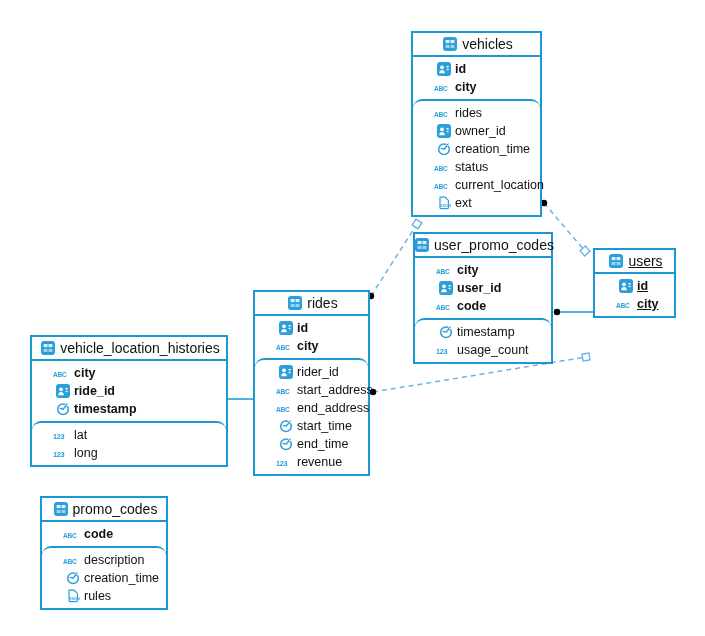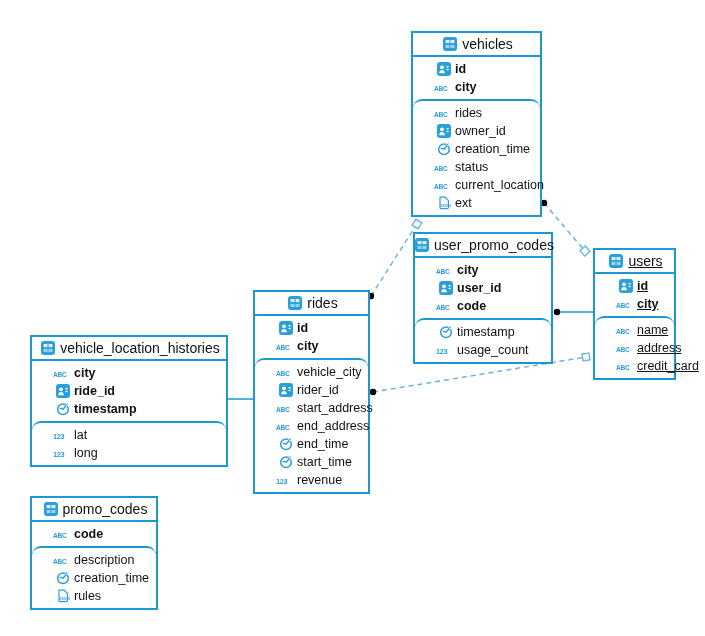--- a/index.html
+++ b/index.html
@@ -249,217 +249,183 @@
           </div>
           <div class="row key">
             <span class="ticon">
               <svg width="17" height="14" viewBox="0 0 17 14">
                 <text x="0" y="10.5" font-family="Liberation Sans,sans-serif" font-size="6.6" font-weight="700" letter-spacing="-0.2" fill="#2b9fd9">ABC</text>
               </svg>
             </span>
             <span class="lbl">city</span>
           </div>
         </div>
+      </div>
+      <div class="tbl" style="left: 253px; top: 290px; width: 117px;">
+        <div class="tbl-header">
+          <span class="ticon">
+            <svg width="14" height="14" viewBox="0 0 14 14">
+              <rect width="14" height="14" rx="3" fill="#2b9fd9"></rect>
+              <rect x="2.6" y="3" width="3.9" height="3.1" fill="#dff2fb"></rect>
+              <rect x="7.5" y="3" width="3.9" height="3.1" fill="#dff2fb"></rect>
+              <rect x="2.6" y="7.9" width="3.9" height="3.1" fill="#9ed3ef"></rect>
+              <rect x="7.5" y="7.9" width="3.9" height="3.1" fill="#9ed3ef"></rect>
+            </svg>
+          </span>
+          <span>rides</span>
+        </div>
+        <div class="tbl-section tbl-keys">
+          <div class="row key">
+            <span class="ticon">
+              <svg width="14" height="14" viewBox="0 0 14 14">
+                <rect width="14" height="14" rx="3" fill="#2b9fd9"></rect>
+                <circle cx="5" cy="5.3" r="1.9" fill="#fff"></circle>
+                <path d="M2.2 11.3 c0-2.1 1.4-3.2 2.8-3.2 s2.8 1.1 2.8 3.2 z" fill="#fff"></path>
+                <rect x="9.4" y="4.1" width="2.4" height="1.5" rx="0.75" fill="#fff"></rect>
+                <rect x="9.4" y="6.7" width="2.4" height="1.5" rx="0.75" fill="#e6f4fc"></rect>
+              </svg>
+            </span>
+            <span class="lbl">id</span>
+          </div>
+          <div class="row key">
+            <span class="ticon">
+              <svg width="17" height="14" viewBox="0 0 17 14">
+                <text x="0" y="10.5" font-family="Liberation Sans,sans-serif" font-size="6.6" font-weight="700" letter-spacing="-0.2" fill="#2b9fd9">ABC</text>
+              </svg>
+            </span>
+            <span class="lbl">city</span>
+          </div>
+        </div>
         <div class="tbl-section tbl-fields">
           <div class="row">
             <span class="ticon">
-              <svg width="17" height="14" viewBox="0 0 17 14">
-                <text x="0" y="10.5" font-family="Liberation Sans,sans-serif" font-size="6.6" font-weight="700" letter-spacing="-0.2" fill="#2b9fd9">ABC</text>
-              </svg>
-            </span>
-            <span class="lbl">name</span>
-          </div>
-          <div class="row">
-            <span class="ticon">
-              <svg width="17" height="14" viewBox="0 0 17 14">
-                <text x="0" y="10.5" font-family="Liberation Sans,sans-serif" font-size="6.6" font-weight="700" letter-spacing="-0.2" fill="#2b9fd9">ABC</text>
-              </svg>
-            </span>
-            <span class="lbl">address</span>
-          </div>
-          <div class="row">
-            <span class="ticon">
-              <svg width="17" height="14" viewBox="0 0 17 14">
-                <text x="0" y="10.5" font-family="Liberation Sans,sans-serif" font-size="6.6" font-weight="700" letter-spacing="-0.2" fill="#2b9fd9">ABC</text>
-              </svg>
-            </span>
-            <span class="lbl">credit_card</span>
-          </div>
-        </div>
-      </div>
-      <div class="tbl" style="left: 253px; top: 290px; width: 117px;">
-        <div class="tbl-header">
-          <span class="ticon">
-            <svg width="14" height="14" viewBox="0 0 14 14">
-              <rect width="14" height="14" rx="3" fill="#2b9fd9"></rect>
-              <rect x="2.6" y="3" width="3.9" height="3.1" fill="#dff2fb"></rect>
-              <rect x="7.5" y="3" width="3.9" height="3.1" fill="#dff2fb"></rect>
-              <rect x="2.6" y="7.9" width="3.9" height="3.1" fill="#9ed3ef"></rect>
-              <rect x="7.5" y="7.9" width="3.9" height="3.1" fill="#9ed3ef"></rect>
-            </svg>
-          </span>
-          <span>rides</span>
-        </div>
-        <div class="tbl-section tbl-keys">
-          <div class="row key">
-            <span class="ticon">
-              <svg width="14" height="14" viewBox="0 0 14 14">
-                <rect width="14" height="14" rx="3" fill="#2b9fd9"></rect>
-                <circle cx="5" cy="5.3" r="1.9" fill="#fff"></circle>
-                <path d="M2.2 11.3 c0-2.1 1.4-3.2 2.8-3.2 s2.8 1.1 2.8 3.2 z" fill="#fff"></path>
-                <rect x="9.4" y="4.1" width="2.4" height="1.5" rx="0.75" fill="#fff"></rect>
-                <rect x="9.4" y="6.7" width="2.4" height="1.5" rx="0.75" fill="#e6f4fc"></rect>
-              </svg>
-            </span>
-            <span class="lbl">id</span>
-          </div>
+              <svg width="14" height="14" viewBox="0 0 14 14">
+                <rect width="14" height="14" rx="3" fill="#2b9fd9"></rect>
+                <circle cx="5" cy="5.3" r="1.9" fill="#fff"></circle>
+                <path d="M2.2 11.3 c0-2.1 1.4-3.2 2.8-3.2 s2.8 1.1 2.8 3.2 z" fill="#fff"></path>
+                <rect x="9.4" y="4.1" width="2.4" height="1.5" rx="0.75" fill="#fff"></rect>
+                <rect x="9.4" y="6.7" width="2.4" height="1.5" rx="0.75" fill="#e6f4fc"></rect>
+              </svg>
+            </span>
+            <span class="lbl">rider_id</span>
+          </div>
+          <div class="row">
+            <span class="ticon">
+              <svg width="17" height="14" viewBox="0 0 17 14">
+                <text x="0" y="10.5" font-family="Liberation Sans,sans-serif" font-size="6.6" font-weight="700" letter-spacing="-0.2" fill="#2b9fd9">ABC</text>
+              </svg>
+            </span>
+            <span class="lbl">start_address</span>
+          </div>
+          <div class="row">
+            <span class="ticon">
+              <svg width="17" height="14" viewBox="0 0 17 14">
+                <text x="0" y="10.5" font-family="Liberation Sans,sans-serif" font-size="6.6" font-weight="700" letter-spacing="-0.2" fill="#2b9fd9">ABC</text>
+              </svg>
+            </span>
+            <span class="lbl">end_address</span>
+          </div>
+          <div class="row">
+            <span class="ticon">
+              <svg width="14" height="14" viewBox="0 0 14 14">
+                <circle cx="7" cy="7.2" r="5.3" fill="none" stroke="#2b9fd9" stroke-width="1.5"></circle>
+                <path d="M7 7.2 L4.2 6.4 M7 7.2 L9.6 4.3" stroke="#2b9fd9" stroke-width="1.4" stroke-linecap="round" fill="none"></path>
+                <rect x="9.2" y="1.4" width="3" height="2.4" fill="#fff"></rect>
+                <path d="M9.6 3.4 L11.2 1.9" stroke="#2b9fd9" stroke-width="1.2" stroke-linecap="round"></path>
+              </svg>
+            </span>
+            <span class="lbl">start_time</span>
+          </div>
+          <div class="row">
+            <span class="ticon">
+              <svg width="14" height="14" viewBox="0 0 14 14">
+                <circle cx="7" cy="7.2" r="5.3" fill="none" stroke="#2b9fd9" stroke-width="1.5"></circle>
+                <path d="M7 7.2 L4.2 6.4 M7 7.2 L9.6 4.3" stroke="#2b9fd9" stroke-width="1.4" stroke-linecap="round" fill="none"></path>
+                <rect x="9.2" y="1.4" width="3" height="2.4" fill="#fff"></rect>
+                <path d="M9.6 3.4 L11.2 1.9" stroke="#2b9fd9" stroke-width="1.2" stroke-linecap="round"></path>
+              </svg>
+            </span>
+            <span class="lbl">end_time</span>
+          </div>
+          <div class="row">
+            <span class="ticon">
+              <svg width="17" height="14" viewBox="0 0 17 14">
+                <text x="0" y="11" font-family="Liberation Sans,sans-serif" font-size="7.4" font-weight="700" letter-spacing="-0.3" fill="#2b9fd9">123</text>
+              </svg>
+            </span>
+            <span class="lbl">revenue</span>
+          </div>
+        </div>
+      </div>
+      <div class="tbl" style="left: 30px; top: 335px; width: 198px;">
+        <div class="tbl-header">
+          <span class="ticon">
+            <svg width="14" height="14" viewBox="0 0 14 14">
+              <rect width="14" height="14" rx="3" fill="#2b9fd9"></rect>
+              <rect x="2.6" y="3" width="3.9" height="3.1" fill="#dff2fb"></rect>
+              <rect x="7.5" y="3" width="3.9" height="3.1" fill="#dff2fb"></rect>
+              <rect x="2.6" y="7.9" width="3.9" height="3.1" fill="#9ed3ef"></rect>
+              <rect x="7.5" y="7.9" width="3.9" height="3.1" fill="#9ed3ef"></rect>
+            </svg>
+          </span>
+          <span>vehicle_location_histories</span>
+        </div>
+        <div class="tbl-section tbl-keys">
           <div class="row key">
             <span class="ticon">
               <svg width="17" height="14" viewBox="0 0 17 14">
                 <text x="0" y="10.5" font-family="Liberation Sans,sans-serif" font-size="6.6" font-weight="700" letter-spacing="-0.2" fill="#2b9fd9">ABC</text>
               </svg>
             </span>
             <span class="lbl">city</span>
           </div>
+          <div class="row key">
+            <span class="ticon">
+              <svg width="14" height="14" viewBox="0 0 14 14">
+                <rect width="14" height="14" rx="3" fill="#2b9fd9"></rect>
+                <circle cx="5" cy="5.3" r="1.9" fill="#fff"></circle>
+                <path d="M2.2 11.3 c0-2.1 1.4-3.2 2.8-3.2 s2.8 1.1 2.8 3.2 z" fill="#fff"></path>
+                <rect x="9.4" y="4.1" width="2.4" height="1.5" rx="0.75" fill="#fff"></rect>
+                <rect x="9.4" y="6.7" width="2.4" height="1.5" rx="0.75" fill="#e6f4fc"></rect>
+              </svg>
+            </span>
+            <span class="lbl">ride_id</span>
+          </div>
+          <div class="row key">
+            <span class="ticon">
+              <svg width="14" height="14" viewBox="0 0 14 14">
+                <circle cx="7" cy="7.2" r="5.3" fill="none" stroke="#2b9fd9" stroke-width="1.5"></circle>
+                <path d="M7 7.2 L4.2 6.4 M7 7.2 L9.6 4.3" stroke="#2b9fd9" stroke-width="1.4" stroke-linecap="round" fill="none"></path>
+                <rect x="9.2" y="1.4" width="3" height="2.4" fill="#fff"></rect>
+                <path d="M9.6 3.4 L11.2 1.9" stroke="#2b9fd9" stroke-width="1.2" stroke-linecap="round"></path>
+              </svg>
+            </span>
+            <span class="lbl">timestamp</span>
+          </div>
         </div>
         <div class="tbl-section tbl-fields">
           <div class="row">
             <span class="ticon">
               <svg width="17" height="14" viewBox="0 0 17 14">
-                <text x="0" y="10.5" font-family="Liberation Sans,sans-serif" font-size="6.6" font-weight="700" letter-spacing="-0.2" fill="#2b9fd9">ABC</text>
-              </svg>
-            </span>
-            <span class="lbl">vehicle_city</span>
-          </div>
-          <div class="row">
-            <span class="ticon">
-              <svg width="14" height="14" viewBox="0 0 14 14">
-                <rect width="14" height="14" rx="3" fill="#2b9fd9"></rect>
-                <circle cx="5" cy="5.3" r="1.9" fill="#fff"></circle>
-                <path d="M2.2 11.3 c0-2.1 1.4-3.2 2.8-3.2 s2.8 1.1 2.8 3.2 z" fill="#fff"></path>
-                <rect x="9.4" y="4.1" width="2.4" height="1.5" rx="0.75" fill="#fff"></rect>
-                <rect x="9.4" y="6.7" width="2.4" height="1.5" rx="0.75" fill="#e6f4fc"></rect>
-              </svg>
-            </span>
-            <span class="lbl">rider_id</span>
-          </div>
-          <div class="row">
-            <span class="ticon">
-              <svg width="17" height="14" viewBox="0 0 17 14">
-                <text x="0" y="10.5" font-family="Liberation Sans,sans-serif" font-size="6.6" font-weight="700" letter-spacing="-0.2" fill="#2b9fd9">ABC</text>
-              </svg>
-            </span>
-            <span class="lbl">start_address</span>
-          </div>
-          <div class="row">
-            <span class="ticon">
-              <svg width="17" height="14" viewBox="0 0 17 14">
-                <text x="0" y="10.5" font-family="Liberation Sans,sans-serif" font-size="6.6" font-weight="700" letter-spacing="-0.2" fill="#2b9fd9">ABC</text>
-              </svg>
-            </span>
-            <span class="lbl">end_address</span>
-          </div>
-          <div class="row">
-            <span class="ticon">
-              <svg width="14" height="14" viewBox="0 0 14 14">
-                <circle cx="7" cy="7.2" r="5.3" fill="none" stroke="#2b9fd9" stroke-width="1.5"></circle>
-                <path d="M7 7.2 L4.2 6.4 M7 7.2 L9.6 4.3" stroke="#2b9fd9" stroke-width="1.4" stroke-linecap="round" fill="none"></path>
-                <rect x="9.2" y="1.4" width="3" height="2.4" fill="#fff"></rect>
-                <path d="M9.6 3.4 L11.2 1.9" stroke="#2b9fd9" stroke-width="1.2" stroke-linecap="round"></path>
-              </svg>
-            </span>
-            <span class="lbl">end_time</span>
-          </div>
-          <div class="row">
-            <span class="ticon">
-              <svg width="14" height="14" viewBox="0 0 14 14">
-                <circle cx="7" cy="7.2" r="5.3" fill="none" stroke="#2b9fd9" stroke-width="1.5"></circle>
-                <path d="M7 7.2 L4.2 6.4 M7 7.2 L9.6 4.3" stroke="#2b9fd9" stroke-width="1.4" stroke-linecap="round" fill="none"></path>
-                <rect x="9.2" y="1.4" width="3" height="2.4" fill="#fff"></rect>
-                <path d="M9.6 3.4 L11.2 1.9" stroke="#2b9fd9" stroke-width="1.2" stroke-linecap="round"></path>
-              </svg>
-            </span>
-            <span class="lbl">start_time</span>
-          </div>
-          <div class="row">
-            <span class="ticon">
-              <svg width="17" height="14" viewBox="0 0 17 14">
                 <text x="0" y="11" font-family="Liberation Sans,sans-serif" font-size="7.4" font-weight="700" letter-spacing="-0.3" fill="#2b9fd9">123</text>
               </svg>
             </span>
-            <span class="lbl">revenue</span>
-          </div>
-        </div>
-      </div>
-      <div class="tbl" style="left: 30px; top: 335px; width: 198px;">
-        <div class="tbl-header">
-          <span class="ticon">
-            <svg width="14" height="14" viewBox="0 0 14 14">
-              <rect width="14" height="14" rx="3" fill="#2b9fd9"></rect>
-              <rect x="2.6" y="3" width="3.9" height="3.1" fill="#dff2fb"></rect>
-              <rect x="7.5" y="3" width="3.9" height="3.1" fill="#dff2fb"></rect>
-              <rect x="2.6" y="7.9" width="3.9" height="3.1" fill="#9ed3ef"></rect>
-              <rect x="7.5" y="7.9" width="3.9" height="3.1" fill="#9ed3ef"></rect>
-            </svg>
-          </span>
-          <span>vehicle_location_histories</span>
-        </div>
-        <div class="tbl-section tbl-keys">
-          <div class="row key">
-            <span class="ticon">
-              <svg width="17" height="14" viewBox="0 0 17 14">
-                <text x="0" y="10.5" font-family="Liberation Sans,sans-serif" font-size="6.6" font-weight="700" letter-spacing="-0.2" fill="#2b9fd9">ABC</text>
-              </svg>
-            </span>
-            <span class="lbl">city</span>
-          </div>
-          <div class="row key">
-            <span class="ticon">
-              <svg width="14" height="14" viewBox="0 0 14 14">
-                <rect width="14" height="14" rx="3" fill="#2b9fd9"></rect>
-                <circle cx="5" cy="5.3" r="1.9" fill="#fff"></circle>
-                <path d="M2.2 11.3 c0-2.1 1.4-3.2 2.8-3.2 s2.8 1.1 2.8 3.2 z" fill="#fff"></path>
-                <rect x="9.4" y="4.1" width="2.4" height="1.5" rx="0.75" fill="#fff"></rect>
-                <rect x="9.4" y="6.7" width="2.4" height="1.5" rx="0.75" fill="#e6f4fc"></rect>
-              </svg>
-            </span>
-            <span class="lbl">ride_id</span>
-          </div>
-          <div class="row key">
-            <span class="ticon">
-              <svg width="14" height="14" viewBox="0 0 14 14">
-                <circle cx="7" cy="7.2" r="5.3" fill="none" stroke="#2b9fd9" stroke-width="1.5"></circle>
-                <path d="M7 7.2 L4.2 6.4 M7 7.2 L9.6 4.3" stroke="#2b9fd9" stroke-width="1.4" stroke-linecap="round" fill="none"></path>
-                <rect x="9.2" y="1.4" width="3" height="2.4" fill="#fff"></rect>
-                <path d="M9.6 3.4 L11.2 1.9" stroke="#2b9fd9" stroke-width="1.2" stroke-linecap="round"></path>
-              </svg>
-            </span>
-            <span class="lbl">timestamp</span>
-          </div>
-        </div>
-        <div class="tbl-section tbl-fields">
+            <span class="lbl">lat</span>
+          </div>
           <div class="row">
             <span class="ticon">
               <svg width="17" height="14" viewBox="0 0 17 14">
                 <text x="0" y="11" font-family="Liberation Sans,sans-serif" font-size="7.4" font-weight="700" letter-spacing="-0.3" fill="#2b9fd9">123</text>
               </svg>
             </span>
-            <span class="lbl">lat</span>
-          </div>
-          <div class="row">
-            <span class="ticon">
-              <svg width="17" height="14" viewBox="0 0 17 14">
-                <text x="0" y="11" font-family="Liberation Sans,sans-serif" font-size="7.4" font-weight="700" letter-spacing="-0.3" fill="#2b9fd9">123</text>
-              </svg>
-            </span>
             <span class="lbl">long</span>
           </div>
         </div>
       </div>
-      <div class="tbl" style="left: 30px; top: 496px; width: 128px;">
+      <div class="tbl" style="left: 40px; top: 496px; width: 128px;">
         <div class="tbl-header">
           <span class="ticon">
             <svg width="14" height="14" viewBox="0 0 14 14">
               <rect width="14" height="14" rx="3" fill="#2b9fd9"></rect>
               <rect x="2.6" y="3" width="3.9" height="3.1" fill="#dff2fb"></rect>
               <rect x="7.5" y="3" width="3.9" height="3.1" fill="#dff2fb"></rect>
               <rect x="2.6" y="7.9" width="3.9" height="3.1" fill="#9ed3ef"></rect>
               <rect x="7.5" y="7.9" width="3.9" height="3.1" fill="#9ed3ef"></rect>
             </svg>
           </span>

